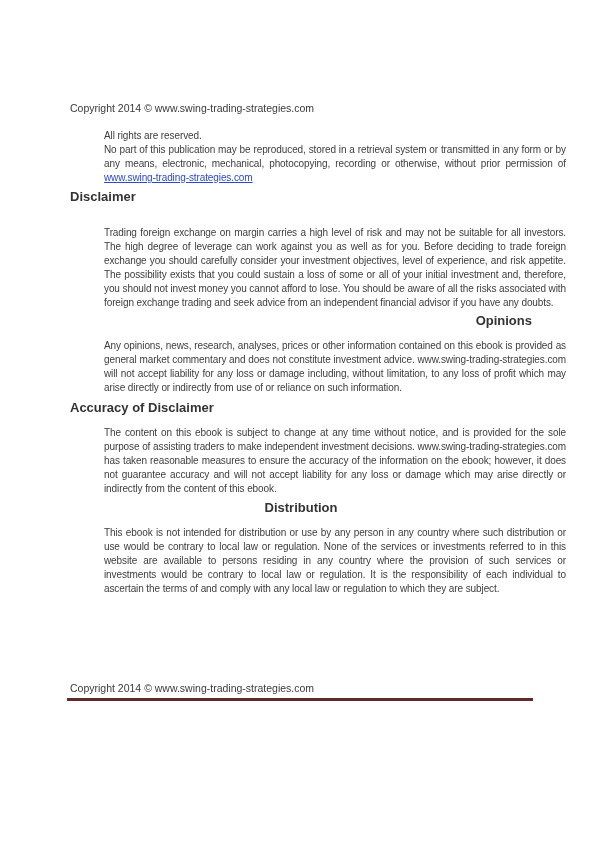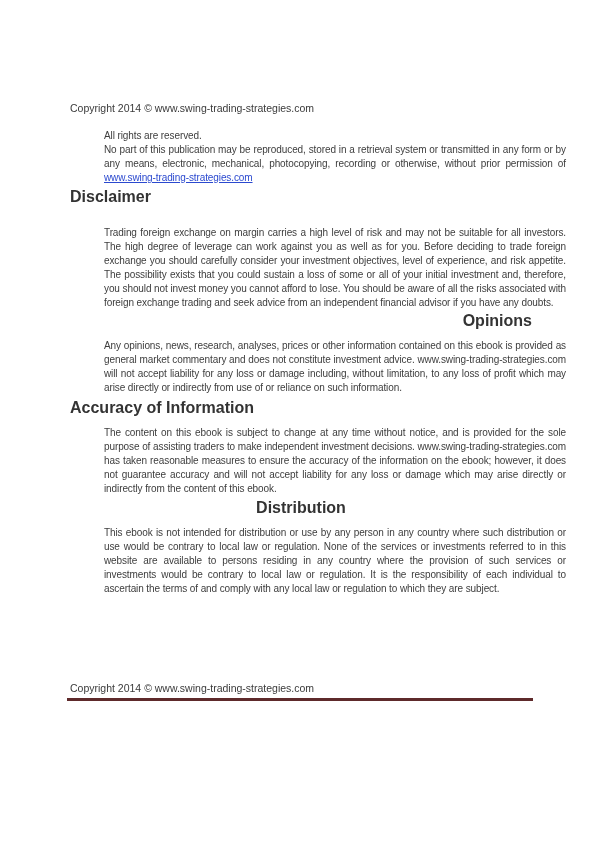--- a/index.html
+++ b/index.html
@@ -30,21 +30,21 @@
     font-size: 10px;
     line-height: 14px;
     text-align: justify;
     letter-spacing: -0.1px;
     color: var(--text);
     margin-left: 34px;
   }
 
   .heading {
     font-weight: bold;
-    font-size: 16px;
+    font-size: 13px;
     line-height: 13px;
     color: #333333;
     text-align: left;
   }
 
   .copyright-line {
     font-size: 10.5px;
     line-height: 13px;
     color: #3a3a3a;
     text-align: left;
@@ -106,21 +106,21 @@
     <span>All rights are reserved.</span><br>
     <span>No part of this publication may be reproduced, stored in a retrieval system or transmitted in any form or by any means, electronic, mechanical, photocopying, recording or otherwise, without prior permission of </span><a class="link">www.swing-trading-strategies.com</a>
   </div>
 
   <div class="block heading h-disclaimer">Disclaimer</div>
   <div class="block body-text p-disclaimer">Trading foreign exchange on margin carries a high level of risk and may not be suitable for all investors. The high degree of leverage can work against you as well as for you. Before deciding to trade foreign exchange you should carefully consider your investment objectives, level of experience, and risk appetite. The possibility exists that you could sustain a loss of some or all of your initial investment and, therefore, you should not invest money you cannot afford to lose. You should be aware of all the risks associated with foreign exchange trading and seek advice from an independent financial advisor if you have any doubts.</div>
 
   <div class="block heading h-opinions">Opinions</div>
   <div class="block body-text p-opinions">Any opinions, news, research, analyses, prices or other information contained on this ebook is provided as general market commentary and does not constitute investment advice. www.swing-trading-strategies.com will not accept liability for any loss or damage including, without limitation, to any loss of profit which may arise directly or indirectly from use of or reliance on such information.</div>
 
-  <div class="block heading h-accuracy">Accuracy of Information</div>
+  <div class="block heading h-accuracy">Accuracy of Disclaimer</div>
   <div class="block body-text p-accuracy">The content on this ebook is subject to change at any time without notice, and is provided for the sole purpose of assisting traders to make independent investment decisions. www.swing-trading-strategies.com has taken reasonable measures to ensure the accuracy of the information on the ebook; however, it does not guarantee accuracy and will not accept liability for any loss or damage which may arise directly or indirectly from the content of this ebook.</div>
 
   <div class="block heading h-distribution">Distribution</div>
   <div class="block body-text p-distribution">This ebook is not intended for distribution or use by any person in any country where such distribution or use would be contrary to local law or regulation. None of the services or investments referred to in this website are available to persons residing in any country where the provision of such services or investments would be contrary to local law or regulation. It is the responsibility of each individual to ascertain the terms of and comply with any local law or regulation to which they are subject.</div>
 
   <div class="block copyright-line footer-copyright">Copyright 2014 © www.swing-trading-strategies.com</div>
 
   <div class="footer-rule"></div>
 
 

